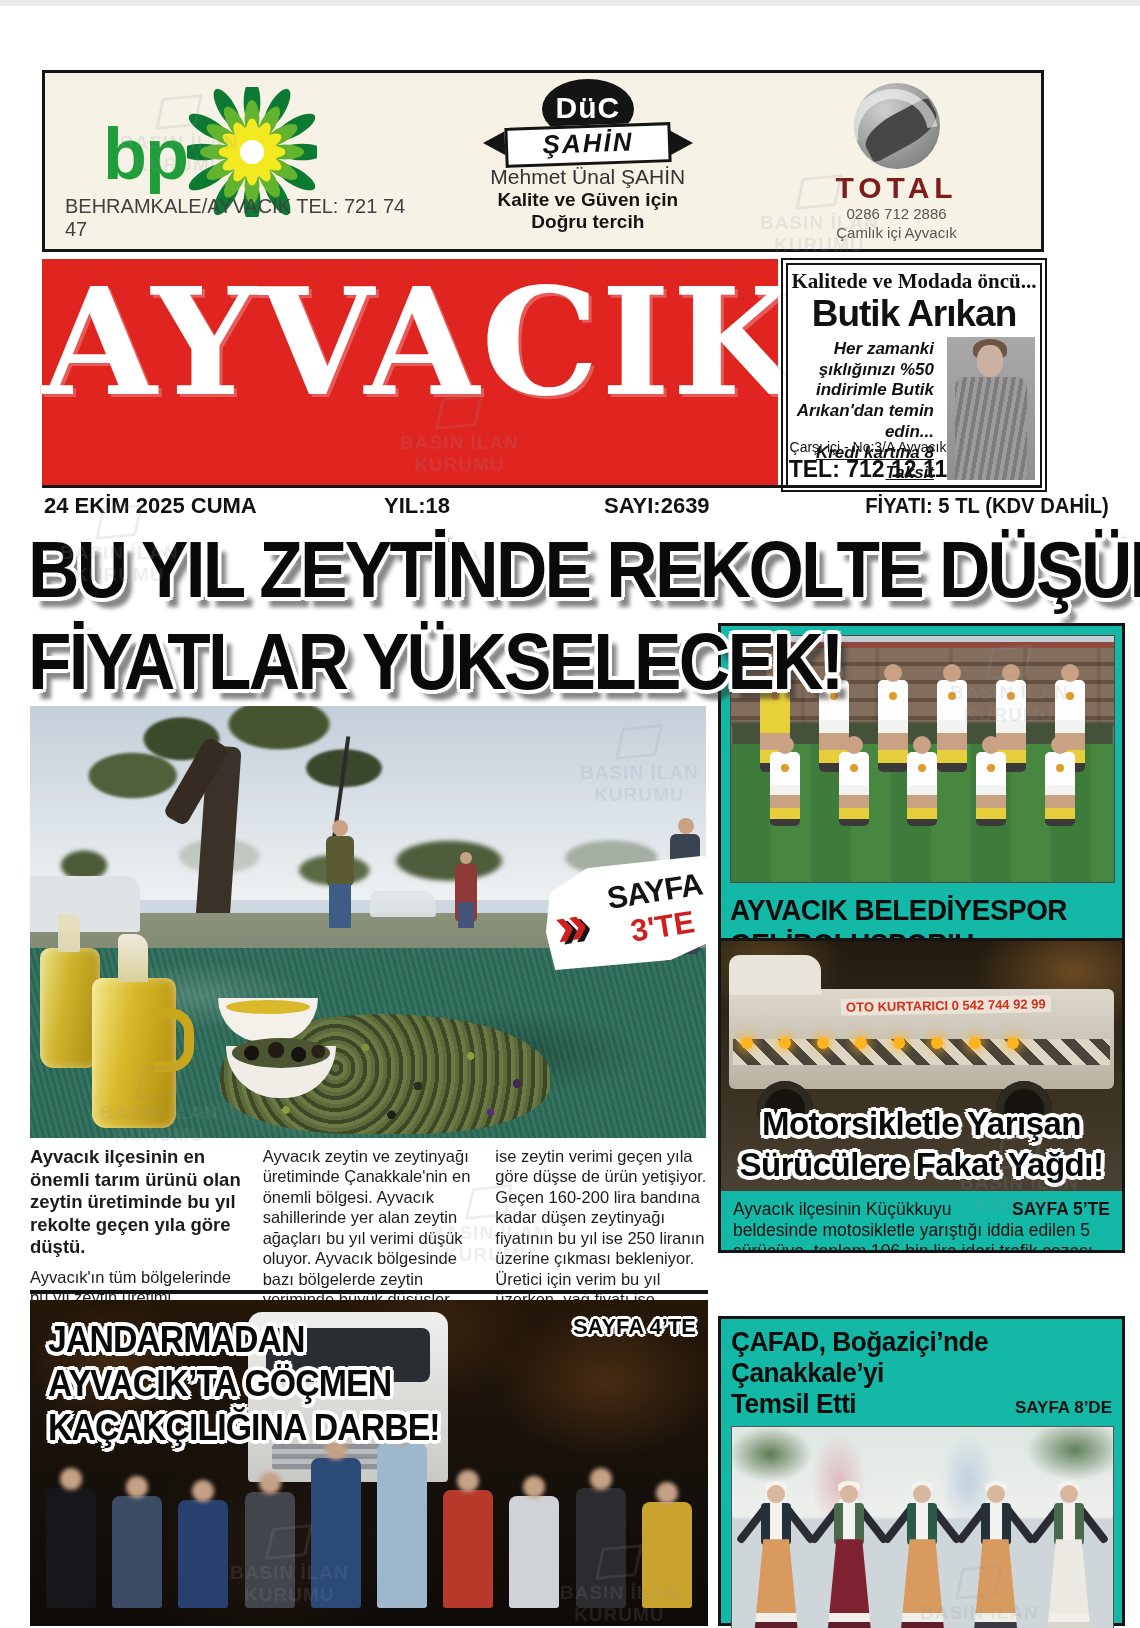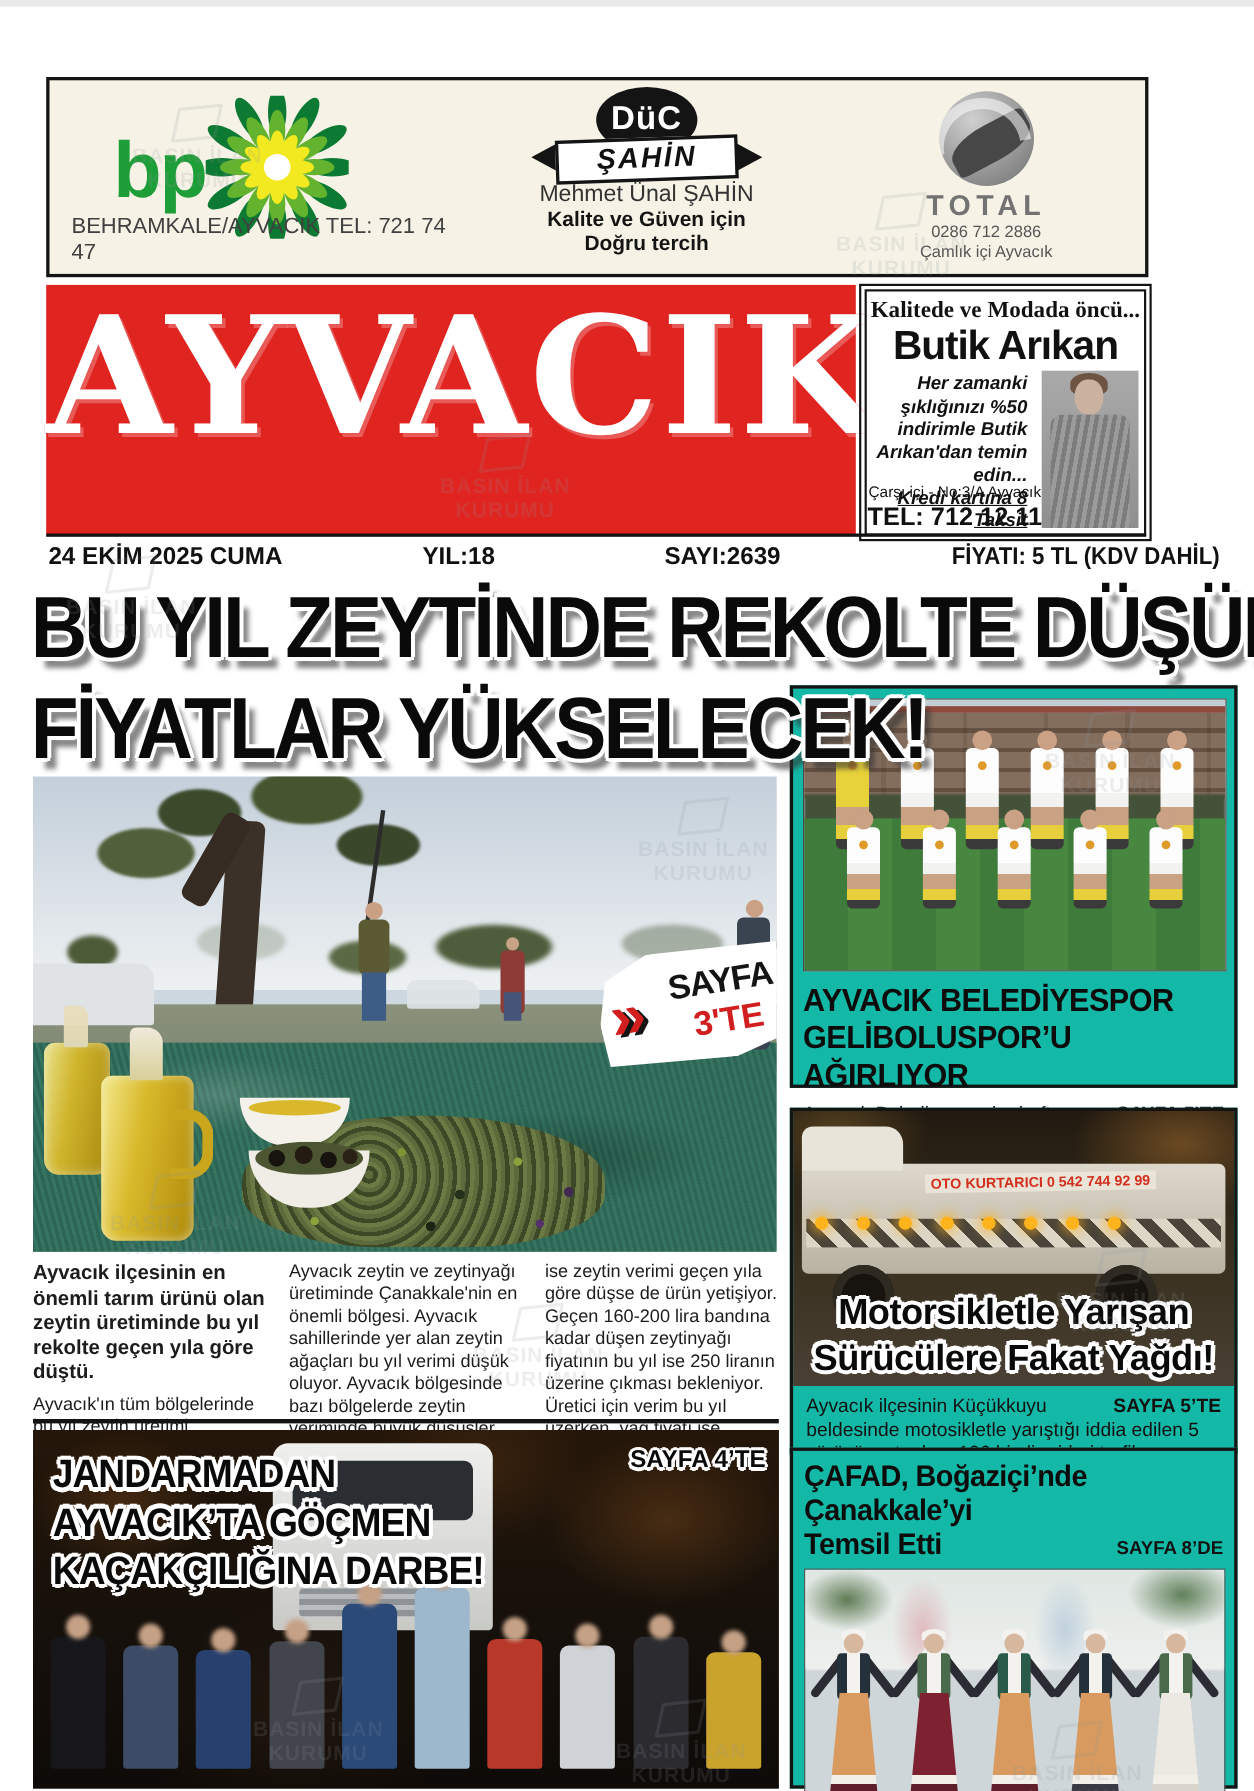--- a/index.html
+++ b/index.html
@@ -34,21 +34,21 @@
   .ribbon .tr{right:0;border-left:24px solid #141414;}
   .sahin-name{font-size:21px;color:#333;margin-top:2px;}
   .sahin-slogan{font-size:19px;font-weight:bold;color:#141414;line-height:1.15;}
   .ad-total{flex:1;position:relative;text-align:center;padding-top:10px;}
   .total-globe{width:86px;height:86px;border-radius:50%;margin:0 auto;position:relative;overflow:hidden;
       background:radial-gradient(circle at 35% 30%,#cfcfcf 0%,#9a9a9a 55%,#6f6f6f 100%);}
   .total-globe:before{content:"";position:absolute;left:8px;top:30px;width:78px;height:34px;
       background:#474747;border-radius:50% 10% 50% 10%;transform:rotate(-28deg);}
   .total-globe:after{content:"";position:absolute;left:-6px;top:6px;width:70px;height:70px;
       border:10px solid rgba(255,255,255,.55);border-radius:50%;border-right-color:transparent;border-bottom-color:transparent;transform:rotate(35deg);}
-  .total-word{font-size:26px;font-weight:bold;color:#737373;letter-spacing:5px;margin-top:2px;}
+  .total-word{font-size:30px;font-weight:bold;color:#7f1d1d;letter-spacing:5px;margin-top:2px;}
   .total-sub{font-size:15px;color:#555;line-height:1.25;}
 
   
   .masthead{position:absolute;left:42px;top:253px;width:736px;height:227px;background:#e02420;}
   .masthead .title{position:absolute;left:0;right:0;top:6px;text-align:center;color:#fff;
       font-family:"DejaVu Serif",serif;font-weight:bold;font-size:148px;line-height:1.05;
       letter-spacing:2px;text-shadow:0 0 1px #e02420, 3px 3px 0 rgba(255,255,255,.25);}
   .masthead .subtitle{position:absolute;right:22px;bottom:10px;color:#fff;font-size:26px;letter-spacing:3px;}
 
   
@@ -199,21 +199,21 @@
   .pl{position:relative;width:30px;height:92px;border-radius:5px;
       background:linear-gradient(#fdfdfd 0 44%,#f2f2f0 44% 58%,#c9a183 58% 76%,#e6cf3a 76% 90%,#3a3a3a 90%);}
   .pl:before{content:"";position:absolute;left:50%;top:-16px;margin-left:-9px;width:18px;height:18px;border-radius:50%;background:#caa184;}
   .pl:after{content:"";position:absolute;left:50%;top:12px;margin-left:-4px;width:8px;height:8px;border-radius:50%;background:#e09a2a;}
   .pl.gk{background:linear-gradient(#e8d23a 0 44%,#e8d23a 44% 58%,#c9a183 58% 76%,#e6cf3a 76% 90%,#3a3a3a 90%);}
   .pl.f{height:74px;}
   .foot-hl{font-weight:900;font-size:29px;line-height:1.18;letter-spacing:-.5px;margin-top:10px;color:#0c0c0c;transform:scaleX(.96);transform-origin:left;}
   .foot-body{font-size:17.5px;margin-top:6px;line-height:1.2;}
   .pageref{font-weight:bold;float:right;}
 
-  .box-moto{top:1001px;height:315px;padding:0;overflow:hidden;}
+  .box-moto{top:932px;height:315px;padding:0;overflow:hidden;}
   .truckphoto{position:relative;width:100%;height:250px;overflow:hidden;
       background:radial-gradient(140px 90px at 88% 12%,#6b4a22,transparent 70%),
                  radial-gradient(120px 80px at 10% 8%,#54401f,transparent 70%),
                  linear-gradient(#221a10,#39301f 55%,#4a4034);}
   .truckbody{position:absolute;left:8px;top:48px;width:385px;height:100px;background:linear-gradient(#ddd8cb,#b8b2a3);border-radius:6px;}
   .truckbody:before{content:"";position:absolute;left:0;top:-34px;width:92px;height:40px;background:#e8e4da;border-radius:10px 16px 0 0;}
   .truckbody:after{content:"";position:absolute;left:4px;bottom:24px;right:4px;height:26px;
       background:repeating-linear-gradient(45deg,#ddd6c6 0 10px,#4a443a 10px 20px);}
   .lights{position:absolute;left:20px;top:96px;display:flex;gap:26px;}
   .lights i{width:12px;height:12px;border-radius:50%;background:#ffb31d;box-shadow:0 0 10px 4px #ffb31d88;}

